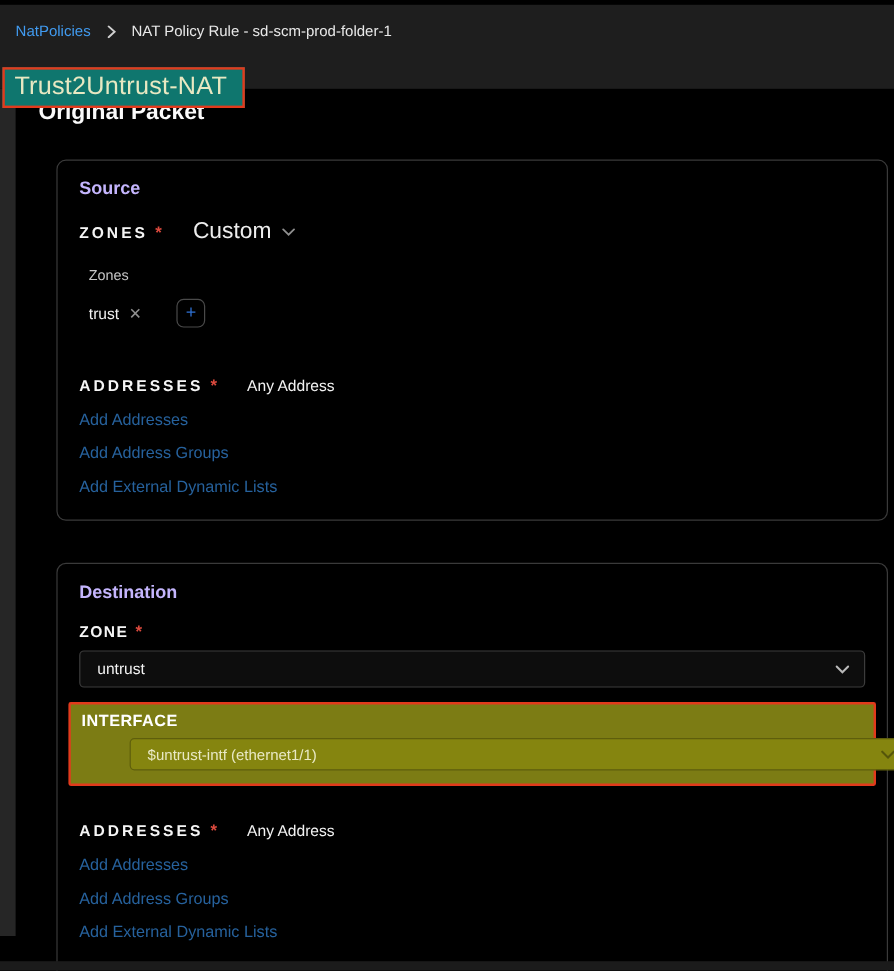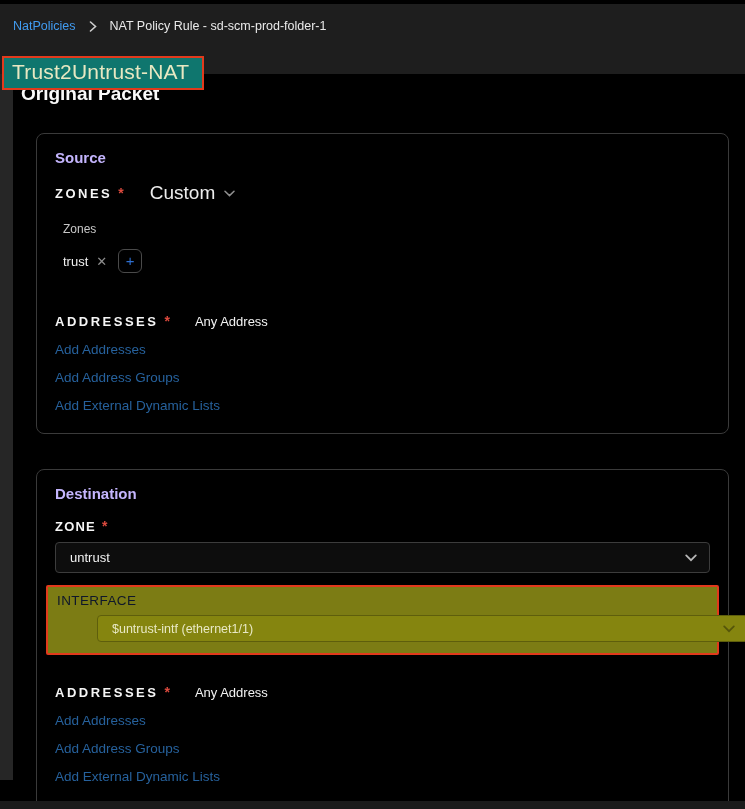--- a/index.html
+++ b/index.html
@@ -22,21 +22,21 @@
   .bc-sep-icon { margin:0 6px; display:flex; align-items:center; }
   .title-box {
     position:absolute; left:2px; top:52px; display:inline-block;
     background:#0f766e; border:2px solid #e23a1c; padding:2px 13px 4px 8px;
   }
   .title-box h1 { margin:0; font-size:21px; font-weight:400; color:#e8e8c2; letter-spacing:0.2px; }
 
   
   .content-wrap { display:flex; align-items:stretch; background:#000; height:706px; }
   .left-strip { width:13px; background:#262626; flex:none; }
-  .content { flex:1; padding-left:8px; }
+  .content { flex:1; padding-left:19px; }
   .section-heading { margin:9px 0 0 0; font-size:19px; font-weight:700; color:#fafafa; }
 
   .panel {
     margin:28px 0 0 15px; width:693px;
     border:1px solid #3a3a3a; border-radius:8px;
     padding:15px 18px 20px 18px; background:#000;
   }
   .panel.destination { margin-top:35px; height:400px; }
   .panel-title { margin:0; font-size:15px; font-weight:700; color:#c4b5fd; }
 
@@ -44,21 +44,21 @@
   .field-label { font-size:13px; font-weight:700; letter-spacing:2.5px; color:#f5f5f5; }
   .field-label.narrow { letter-spacing:1.2px; }
   .required { color:#dc4a3e; margin-left:6px; font-size:14px; font-weight:700; }
   .mode-select {
     margin-left:26px; display:flex; align-items:center; gap:9px;
     background:none; border:none; padding:0; color:#ededed; font-size:19px; cursor:pointer;
     font-family:inherit;
   }
   .sub-label { margin:18px 0 0 8px; font-size:12px; color:#c7c7c7; }
 
-  .chips-row { display:flex; align-items:center; gap:11px; margin:13px 0 0 8px; }
+  .chips-row { display:flex; align-items:center; gap:29px; margin:13px 0 0 8px; }
   .chip { display:flex; align-items:center; gap:8px; font-size:13px; color:#f0f0f0; }
   .chip-x { background:none; border:none; padding:0; color:#8f8f8f; font-size:13px; cursor:pointer; }
   .add-btn {
     width:24px; height:24px; border:1.5px solid #4a4a4a; border-radius:6px;
     background:transparent; color:#2e6fd0; font-size:15px; line-height:20px; cursor:pointer;
     font-family:inherit;
   }
 
   .addresses-row { margin-top:40px; }
   .value { margin-left:25px; font-size:13px; color:#f2f2f2; font-weight:400; }
@@ -70,21 +70,21 @@
     border:1px solid #3c3c3c; border-radius:4px; background:#0d0d0d;
     display:flex; align-items:center; justify-content:space-between;
     padding:0 12px 0 14px; font-size:13px; color:#f2f2f2; cursor:pointer;
   }
 
   .interface-box {
     margin:12px -9px 0 -9px; background:#7c7c14;
     border:2px solid #e23a1c; border-radius:2px;
     padding:6px 9px 11px 9px;
   }
-  .intf-label { font-size:13.5px; font-weight:400; letter-spacing:0.4px; color:#0f172a; }
+  .intf-label { font-size:13.5px; font-weight:700; letter-spacing:0.4px; color:#ffffff; }
   .select.olive {
     margin-top:7px; height:27px; background:#85850f;
     border-color:#5e5e0c; color:#e9e9c5; font-size:12.5px;margin-left:40px;
   }
   .dest-addresses { margin-top:29px; }
 
   .bottom-bar { position:absolute; left:0; right:0; bottom:0; height:8px; background:#1b1b1b; }
 </style>
 </head>
 <body>

